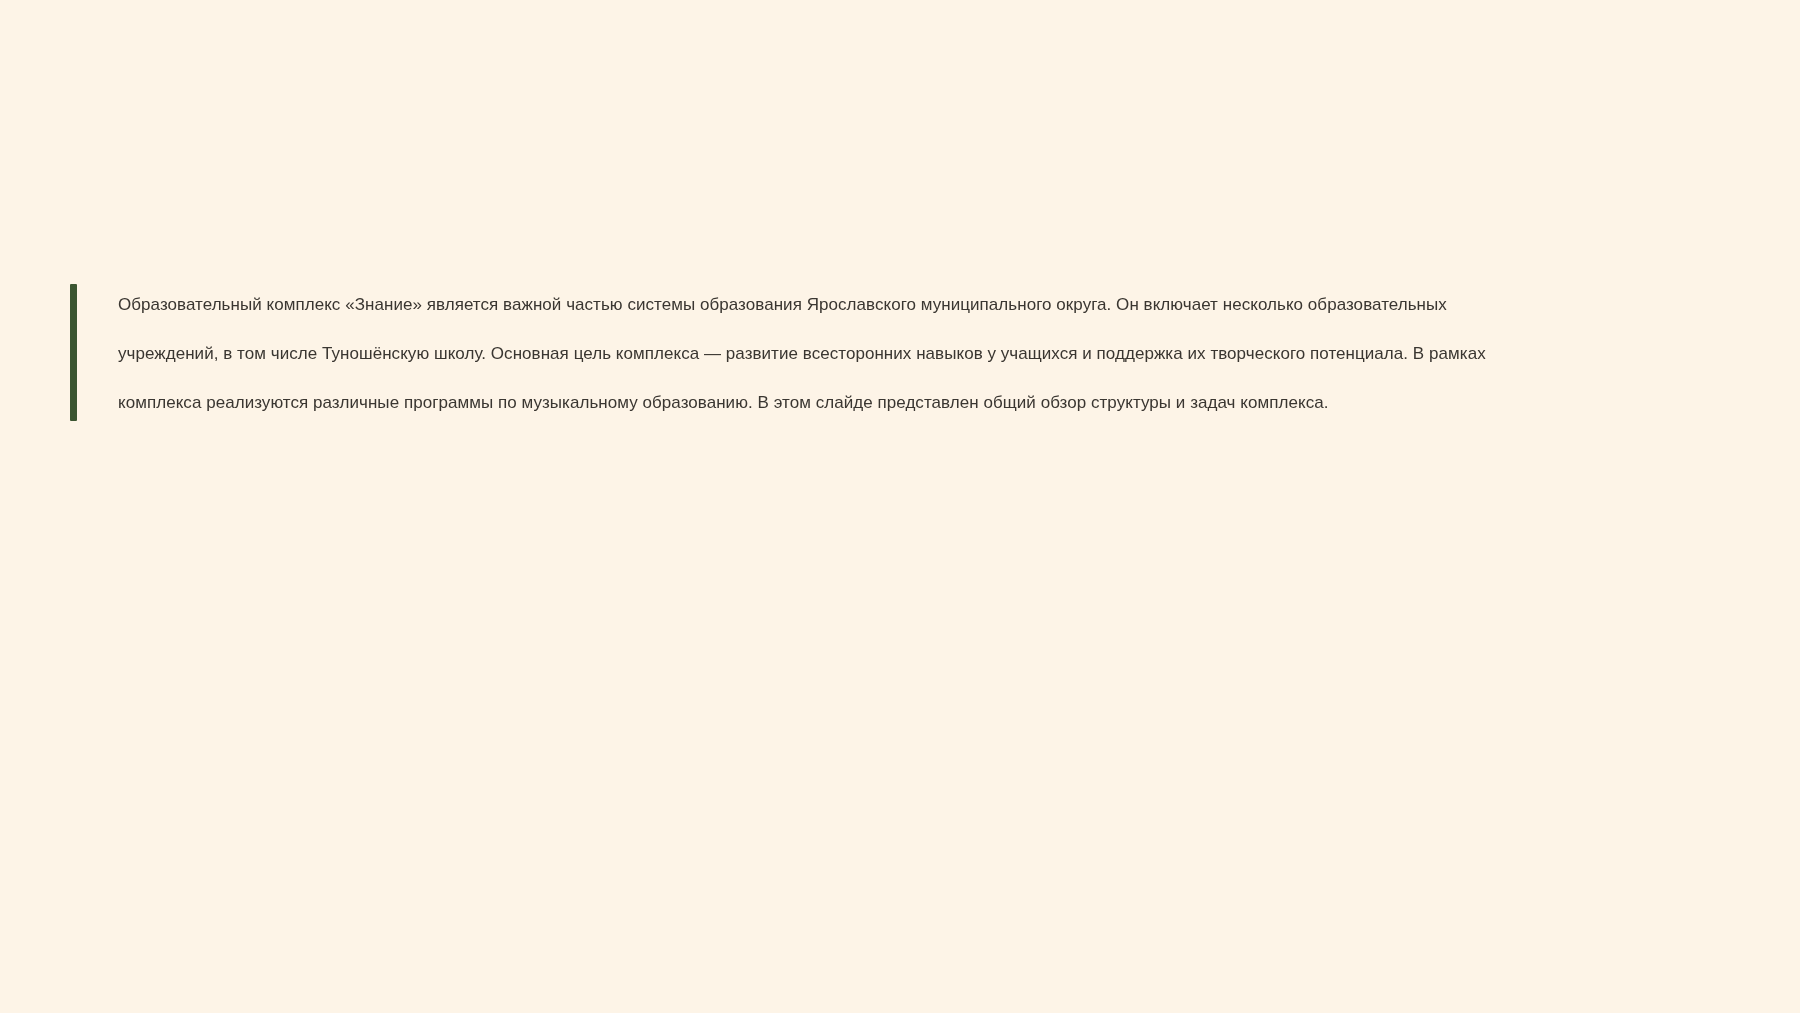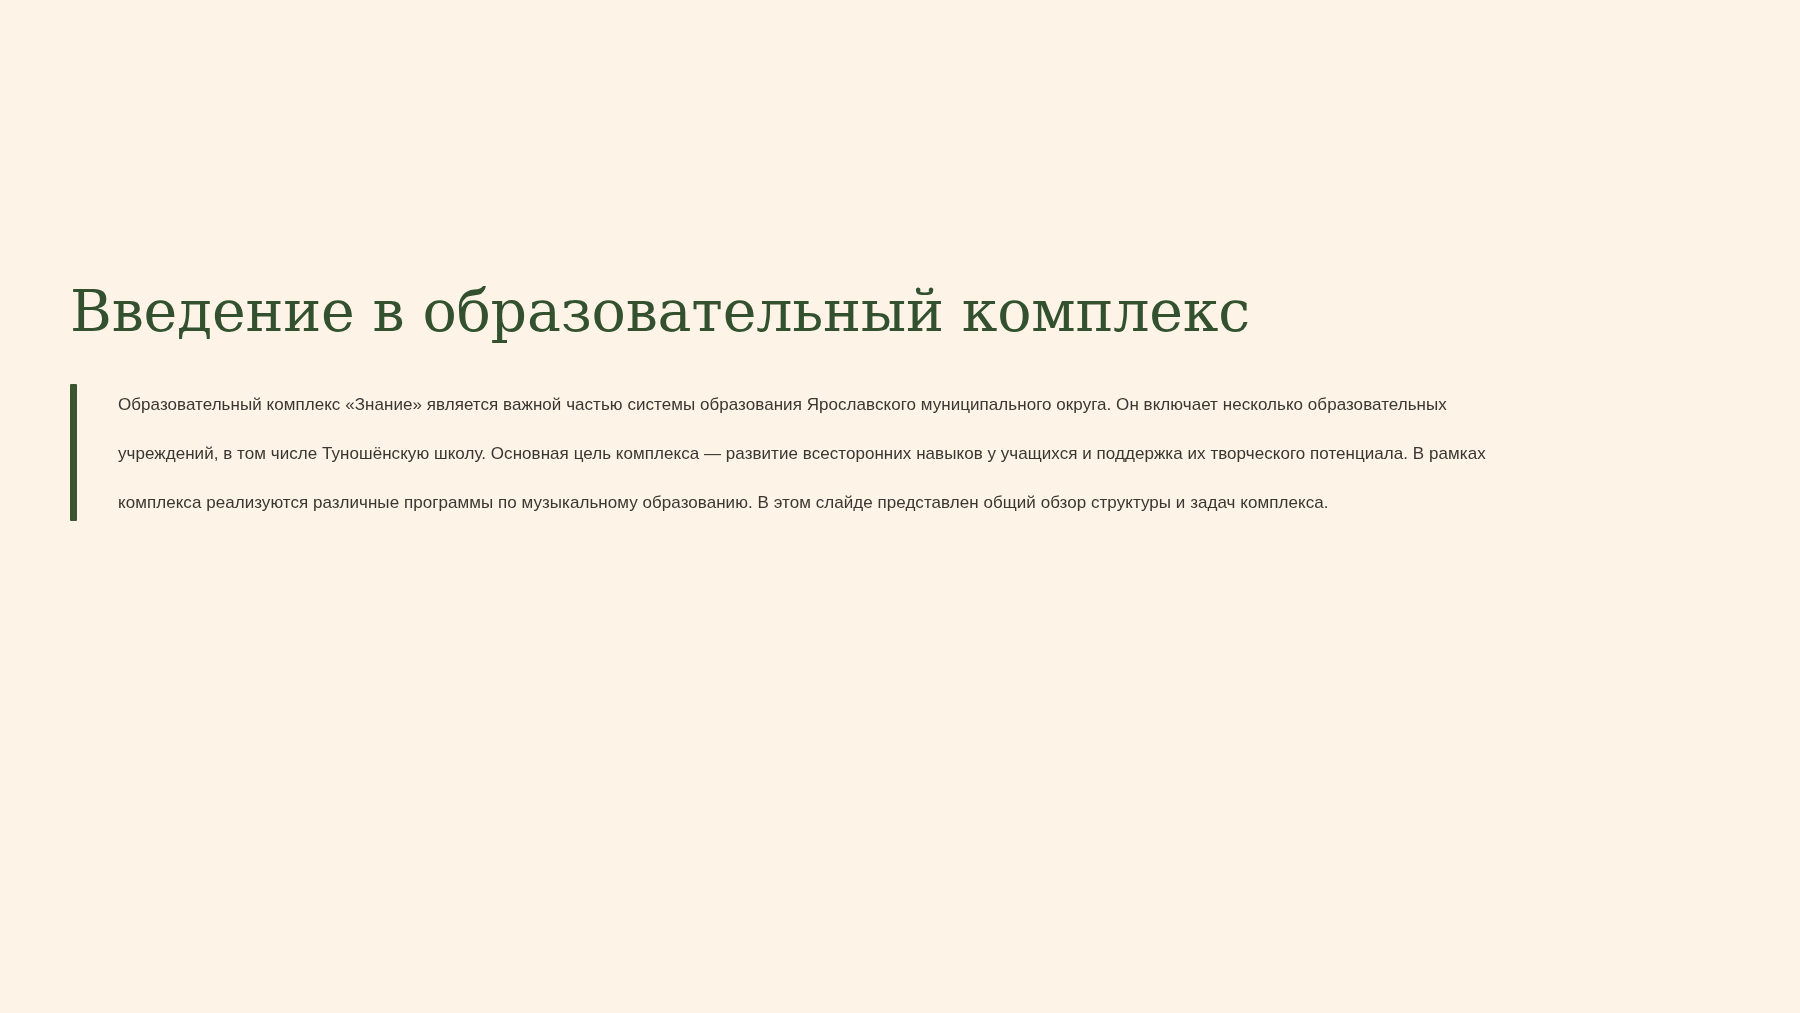--- a/index.html
+++ b/index.html
@@ -71,21 +71,20 @@
     font-weight: 400;
     letter-spacing: 0.05px;
   }
 </style>
 </head>
 <body>
 
 <div class="slide">
   <div class="slide-body">
 
-    <h1 class="slide-title">Введение в образовательный комплекс</h1>
 
     <div class="body-block">
       <div class="accent-bar"></div>
       <div class="body-text-wrap">
         <p class="body-paragraph">Образовательный комплекс «Знание» является важной частью системы образования Ярославского муниципального округа. Он включает несколько образовательных учреждений, в том числе Туношёнскую школу. Основная цель комплекса — развитие всесторонних навыков у учащихся и поддержка их творческого потенциала. В рамках комплекса реализуются различные программы по музыкальному образованию. В этом слайде представлен общий обзор структуры и задач комплекса.</p>
       </div>
     </div>
 
   </div>
 </div>

